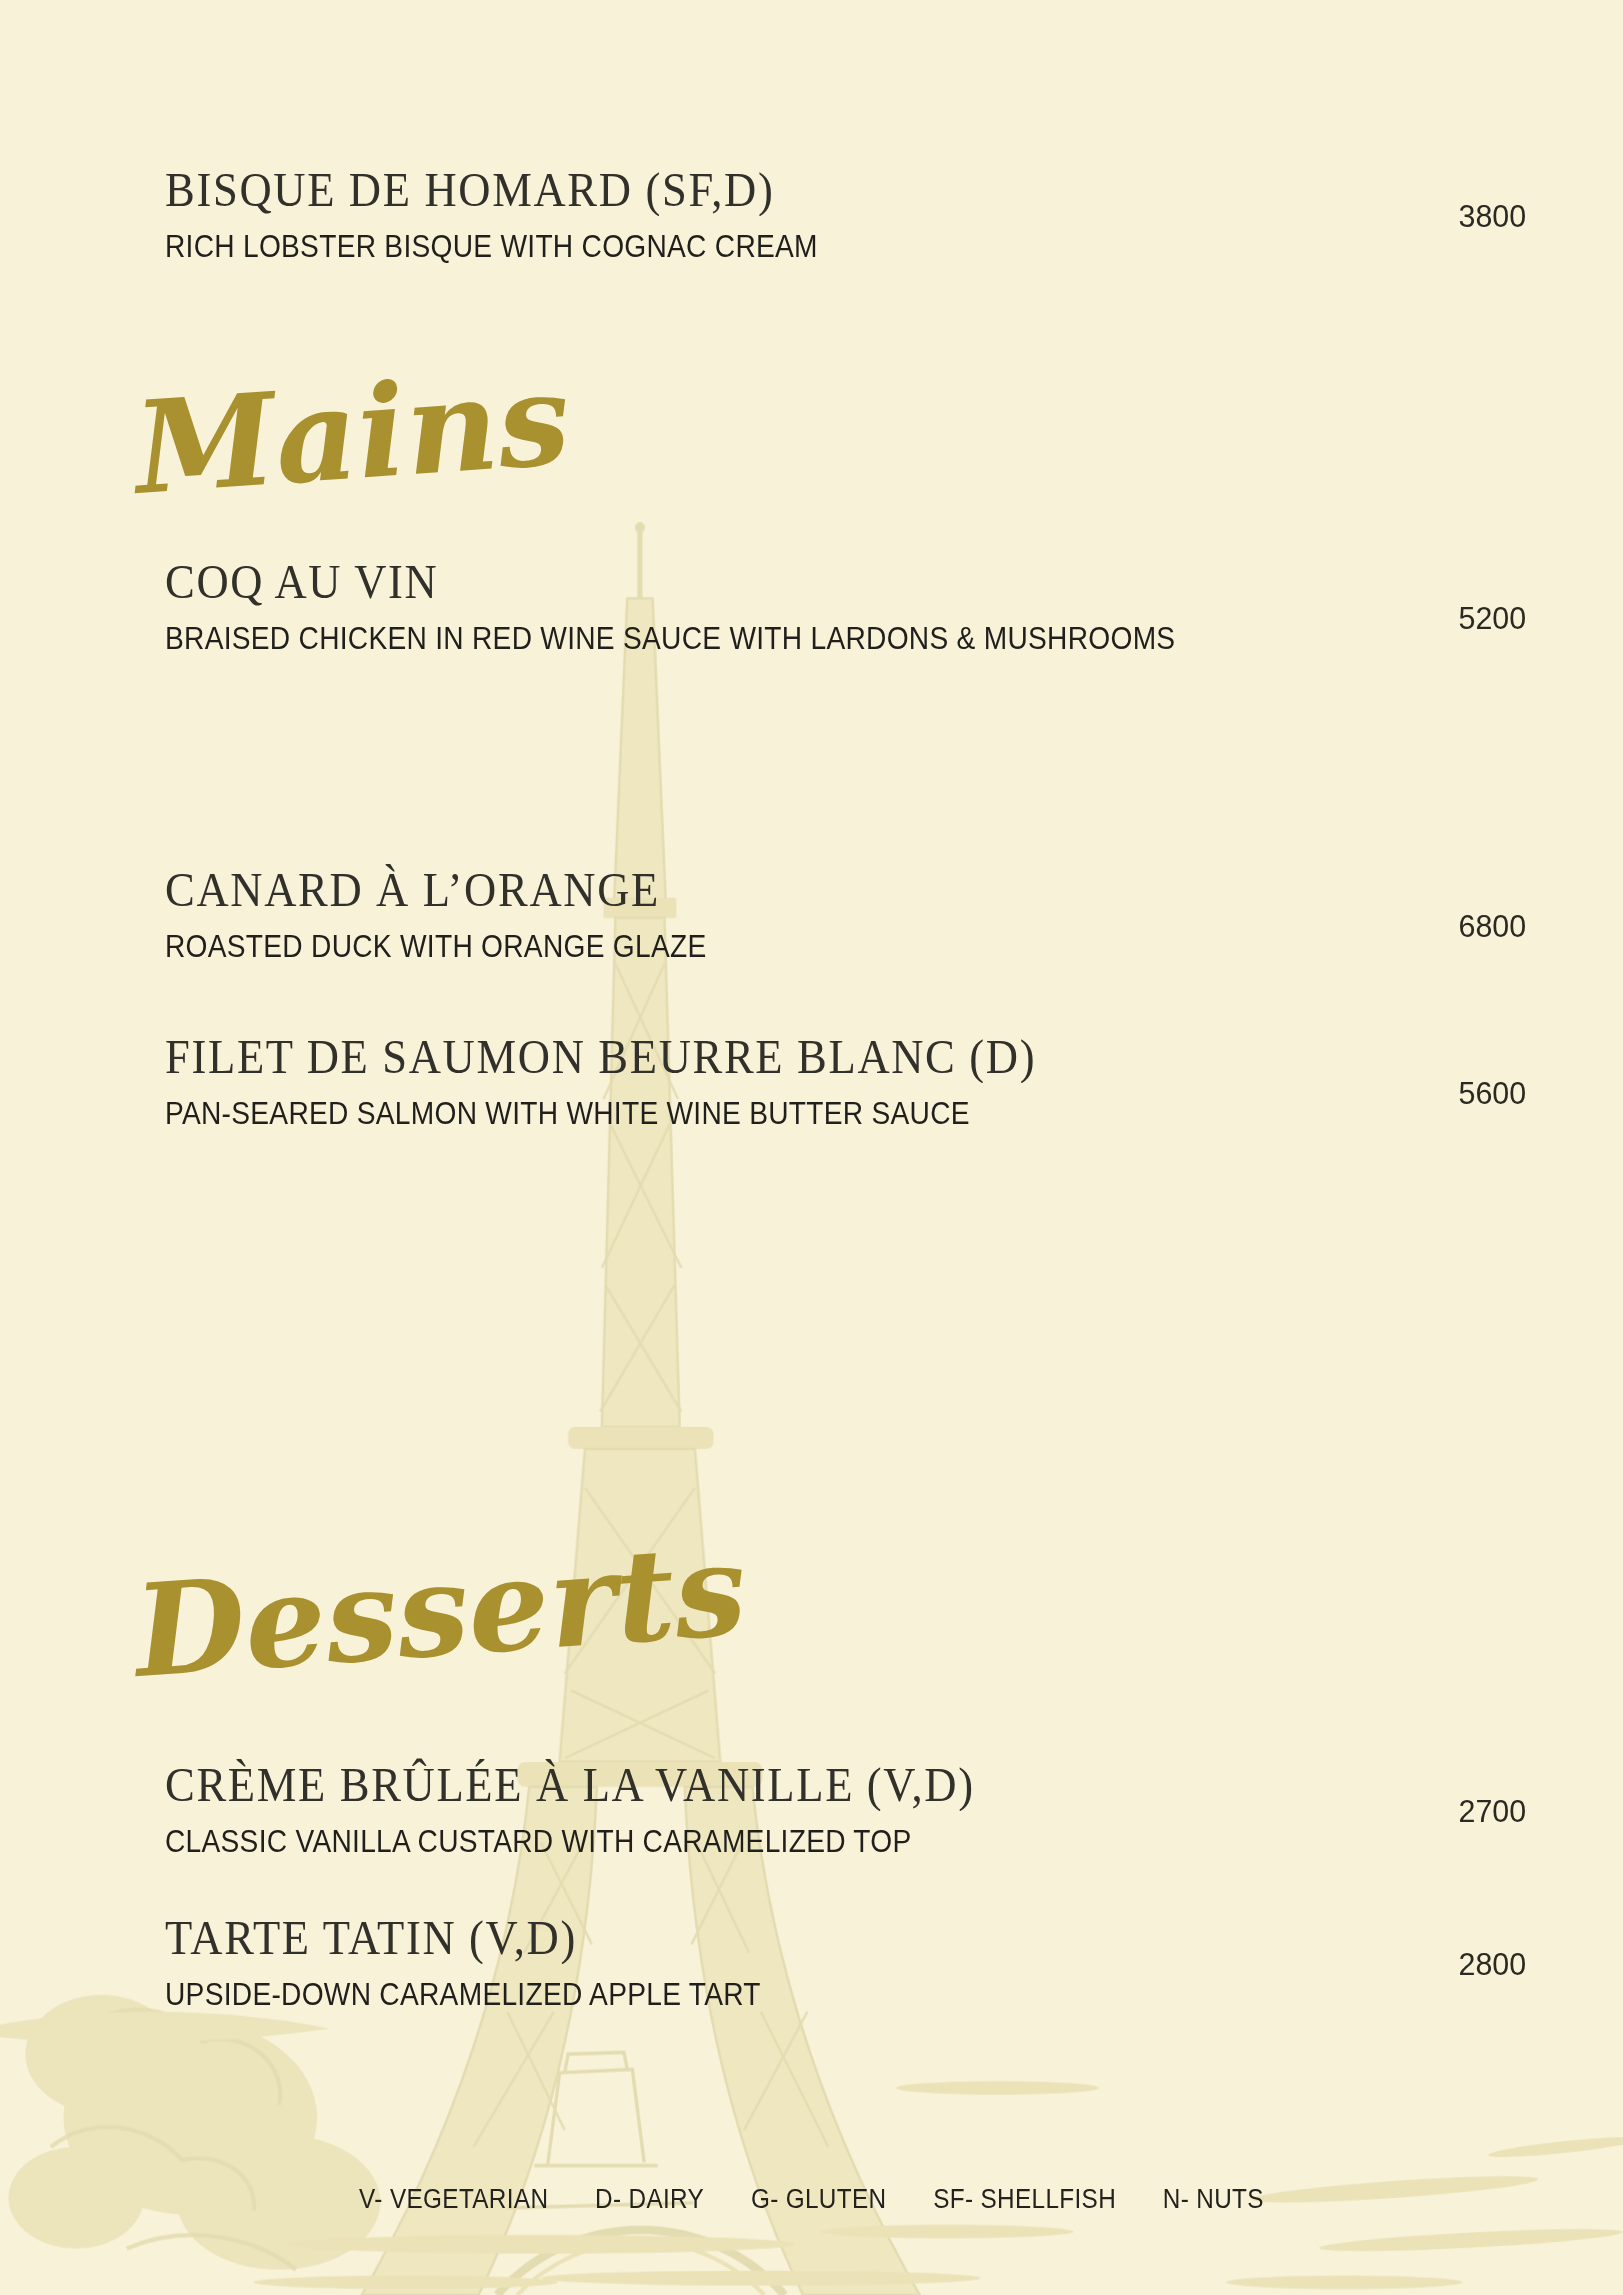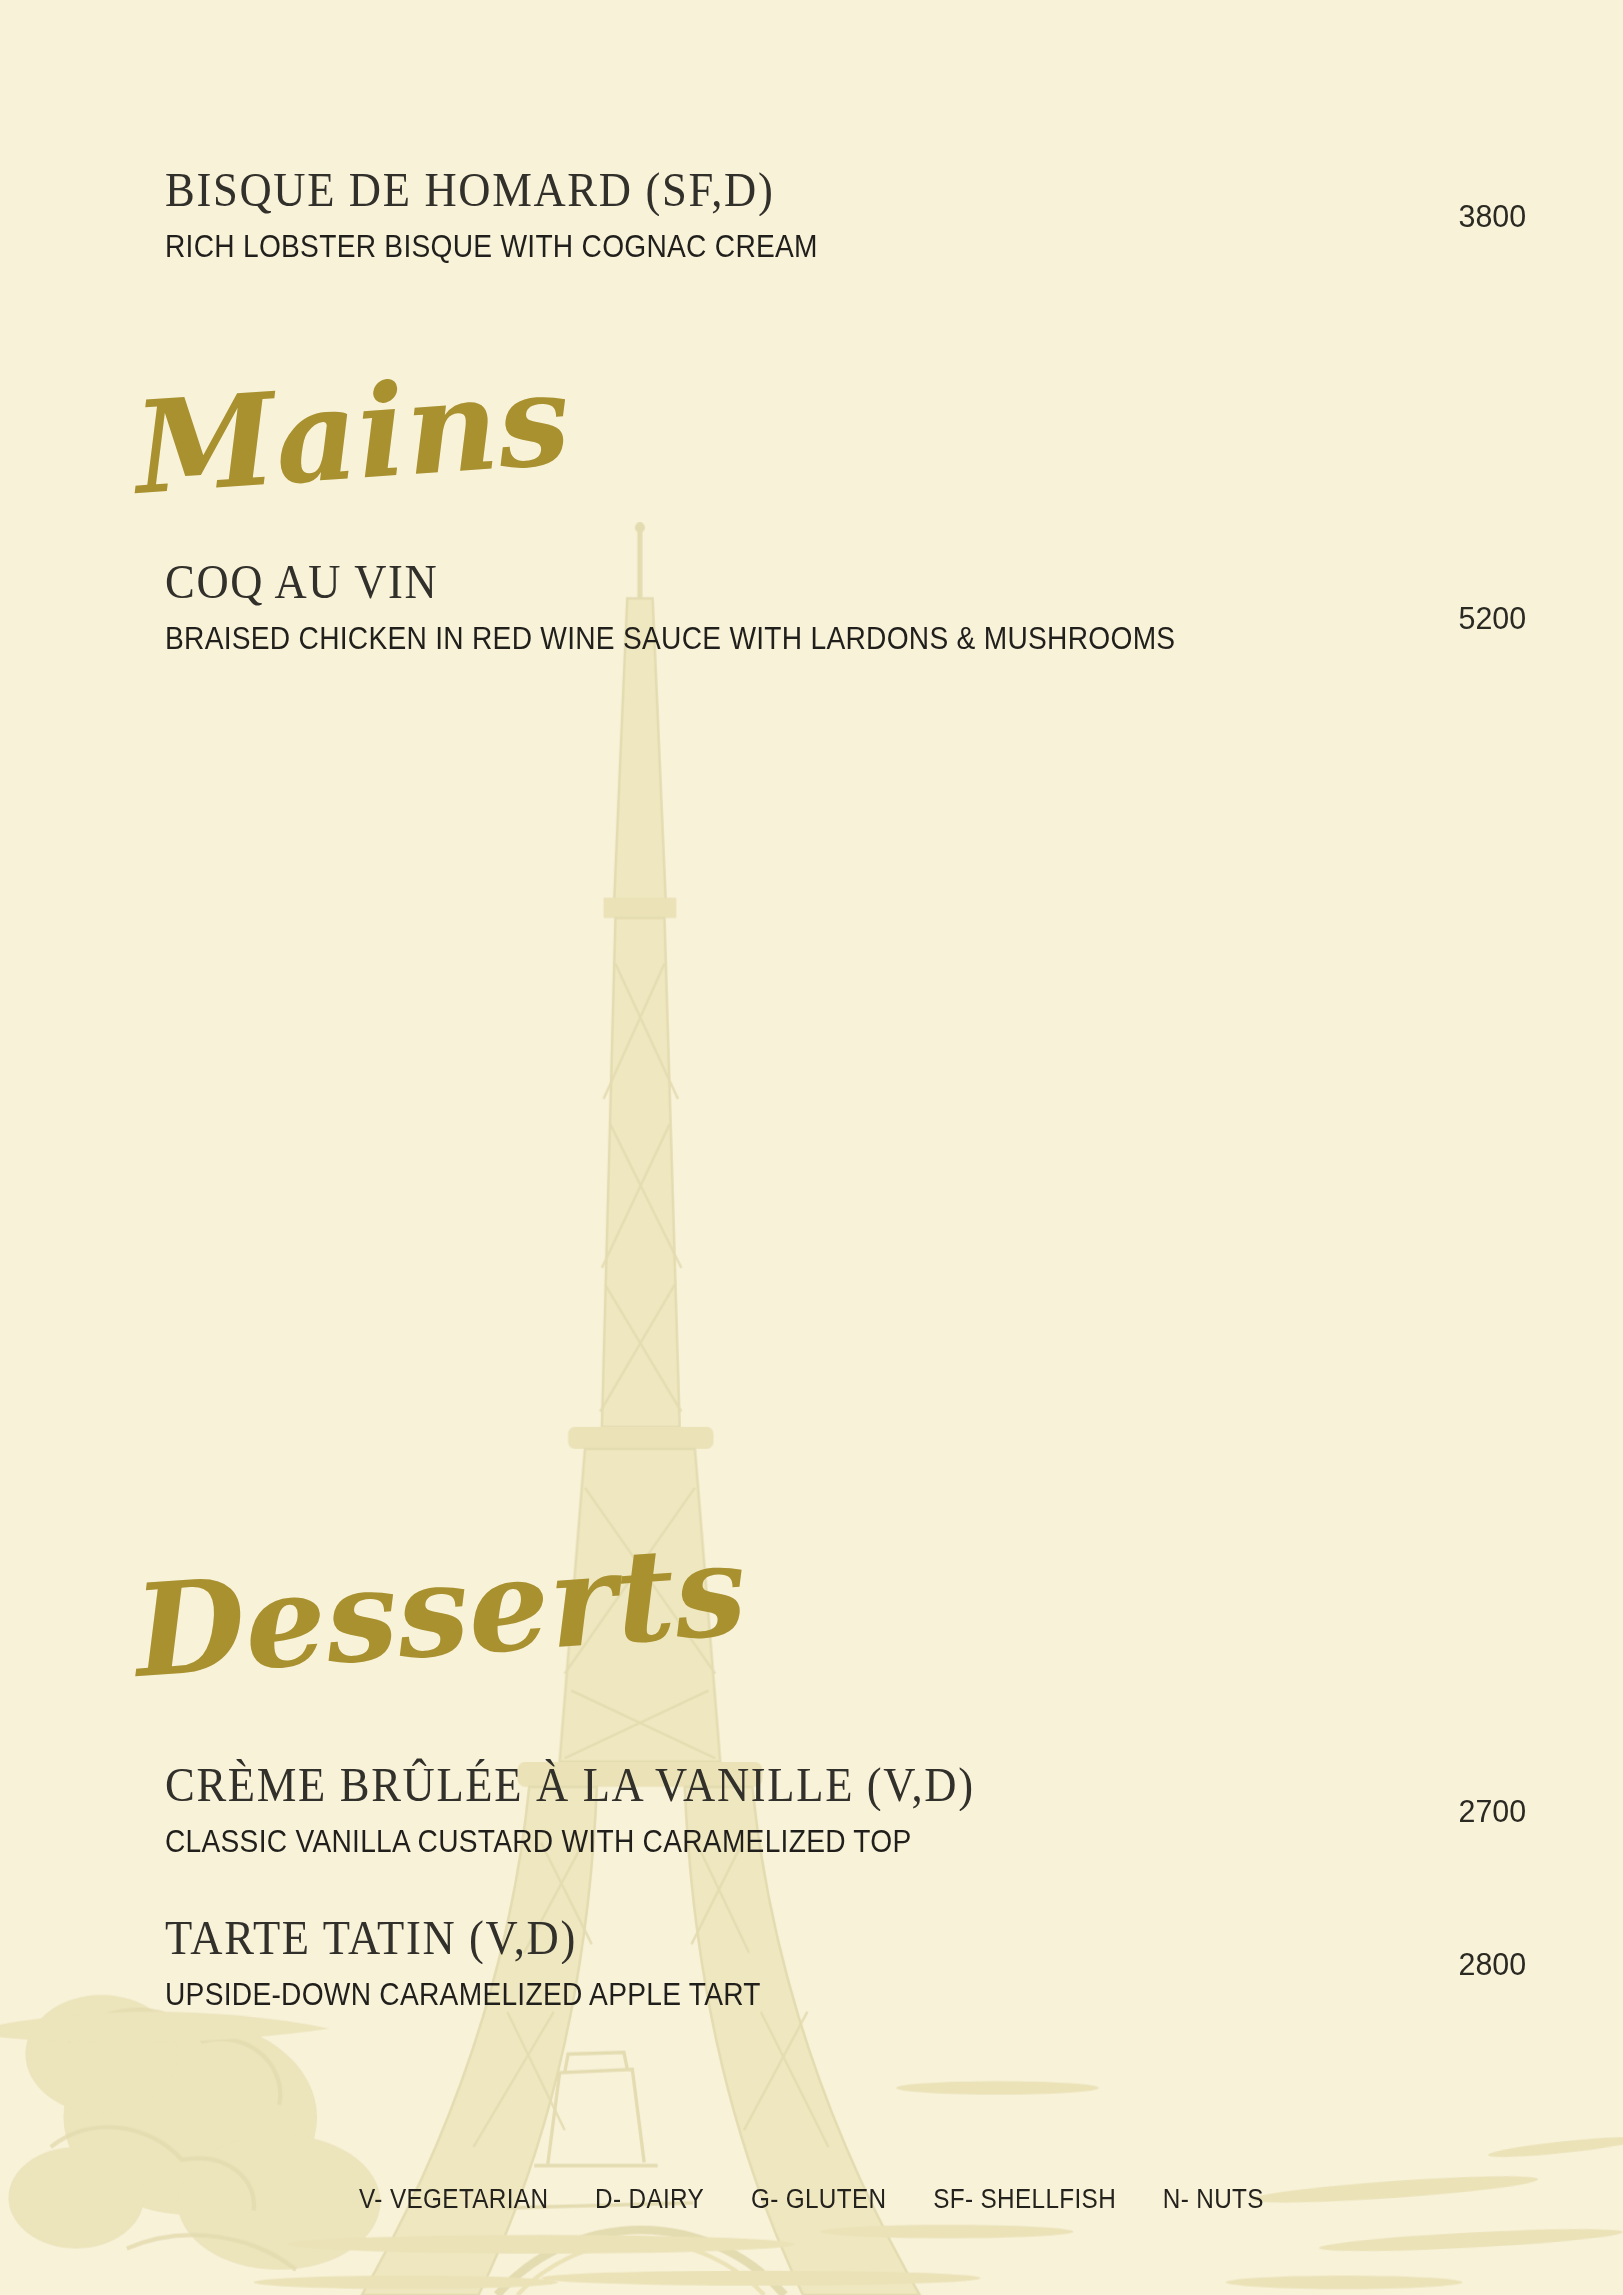--- a/index.html
+++ b/index.html
@@ -140,21 +140,31 @@
 
     <div class="script-heading" style="top:379px">Mains</div>
 
     <div class="menu-item" style="top:558px">
       <div class="item-name">COQ AU VIN</div>
       <div class="item-desc">BRAISED CHICKEN IN RED WINE SAUCE WITH LARDONS &amp; MUSHROOMS</div>
       <div class="item-price">5200</div>
     </div>
 
 
+    <div class="menu-item" style="top:866px">
+      <div class="item-name">CANARD À L’ORANGE</div>
+      <div class="item-desc">ROASTED DUCK WITH ORANGE GLAZE</div>
+      <div class="item-price">6800</div>
+    </div>
 
+    <div class="menu-item" style="top:1033px">
+      <div class="item-name">FILET DE SAUMON BEURRE BLANC (D)</div>
+      <div class="item-desc">PAN-SEARED SALMON WITH WHITE WINE BUTTER SAUCE</div>
+      <div class="item-price">5600</div>
+    </div>
 
 
 
     <div class="script-heading" style="top:1562px">Desserts</div>
 
     <div class="menu-item" style="top:1761px">
       <div class="item-name">CRÈME BRÛLÉE À LA VANILLE (V,D)</div>
       <div class="item-desc">CLASSIC VANILLA CUSTARD WITH CARAMELIZED TOP</div>
       <div class="item-price price-high">2700</div>
     </div>

